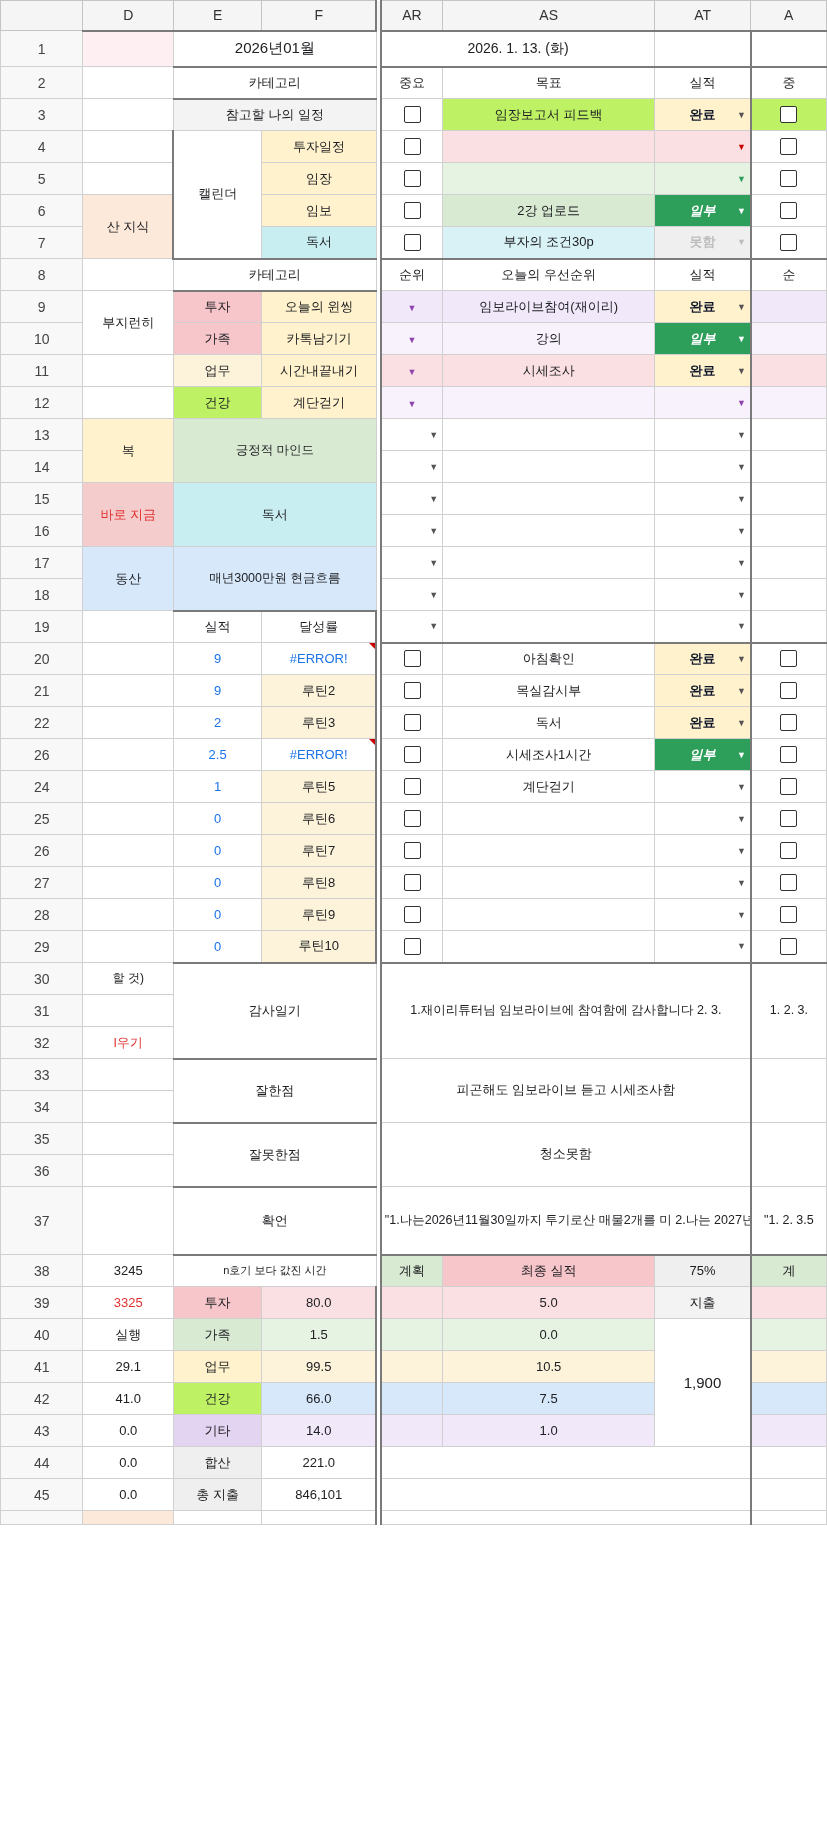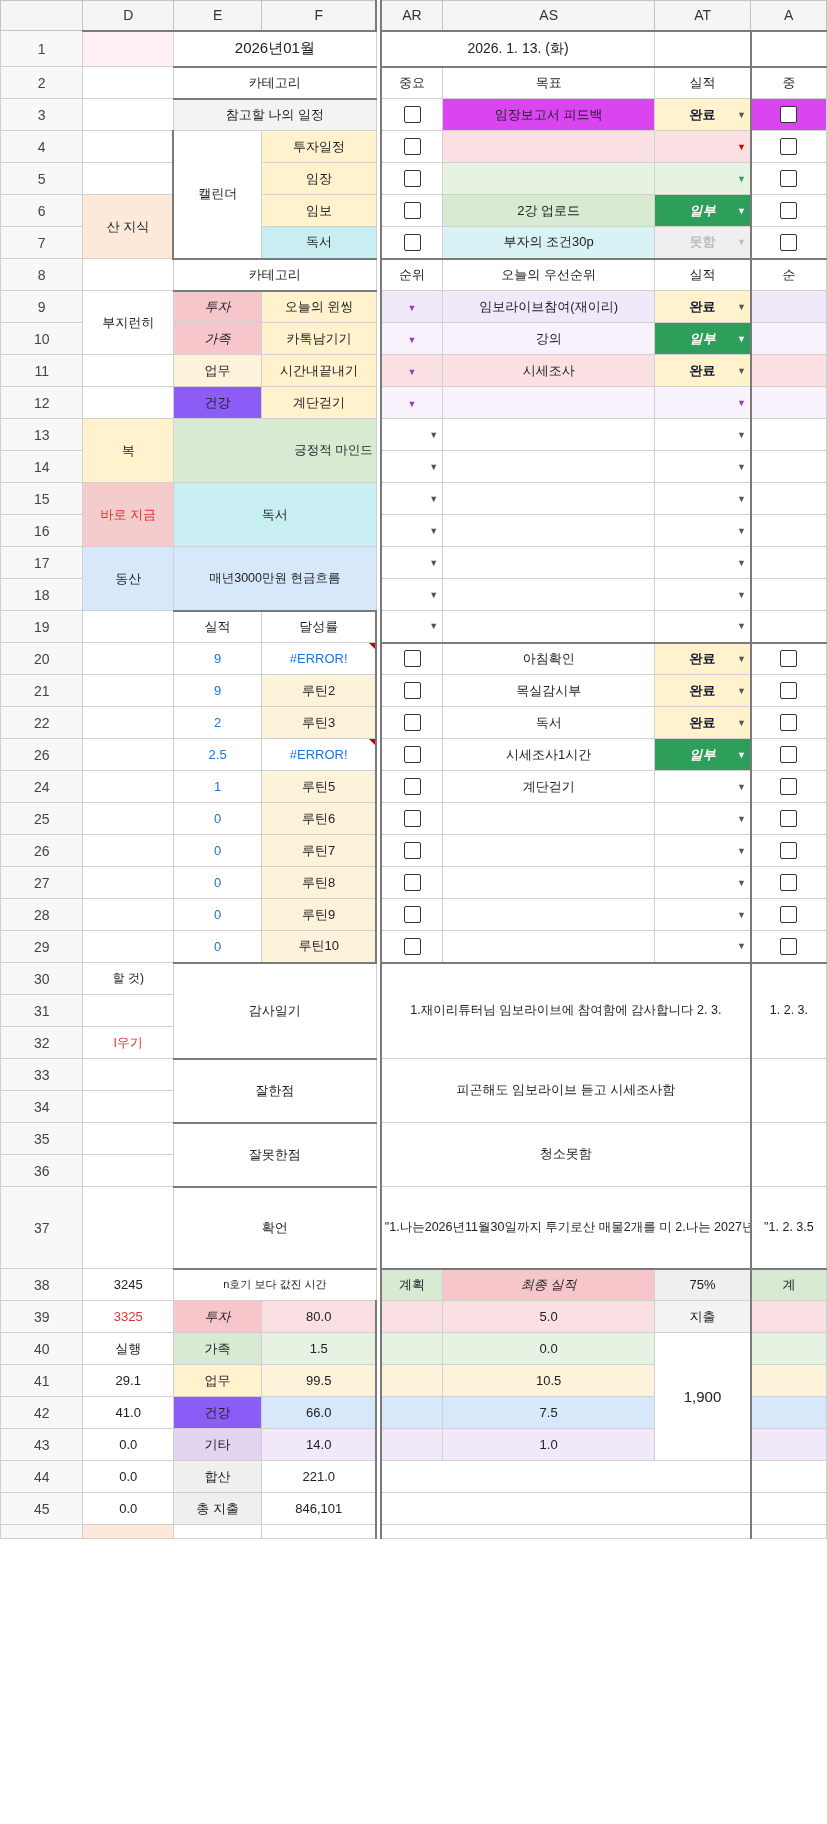--- a/index.html
+++ b/index.html
@@ -67,31 +67,31 @@
   .thick-left { border-left: 2px solid #7a7a7a !important; }
   .thick-right { border-right: 2px solid #7a7a7a !important; }
 
   .gapcell { border: none !important; background: #fff; padding: 0; }
 
   
   .f-pinkpale { background: #fdeff2; }
   .f-white { background: #ffffff; }
   .f-gray { background: #f3f3f3; }
   .f-lightgray { background: #efefef; }
-  .f-yellow { background: #d946ef; margin-top: 20px; }
+  .f-yellow { background: #bef264; margin-top: 20px; }
   .f-cream { background: #fff2cc; }
   .f-cream2 { background: #fdf3da; }
-  .f-blue { background: #8b5cf6; }
+  .f-blue { background: #bef264; }
   .f-bluelite { background: #d7e8fb; }
   .f-cyan { background: #c9eef2; }
   .f-cyanlite { background: #d8f2f5; }
   .f-green { background: #d9ead3; }
   .f-greenlite { background: #e7f3e2; }
   .f-greenstrong { background: #2e9e5b; color:#fff; }
-  .f-pink { background: #f7c6cb; font-style: italic; }
+  .f-pink { background: #f7c6cb; }
   .f-pinklite { background: #fbe0e3; }
   .f-rose { background: #f4cccc; }
   .f-purple { background: #e3d4f2; }
   .f-purplelite { background: #f1e8fa; }
   .f-purpleverylite { background: #f8f2fd; }
   .f-peach { background: #fde9d9; }
 
   .bold { font-weight: bold; }
   .left { text-align: left; padding-left: 6px; }
   .small { font-size: 12px; }
@@ -353,21 +353,21 @@
     <td class="f-purpleverylite left"></td>
     <td class="f-purpleverylite relcell">
       <span class="dd purple">▼</span>
     </td>
     <td class="f-purpleverylite thick-left"></td>
   </tr>
 
   <tr>
     <td class="rowhdr">13</td>
     <td class="f-cream" rowspan="2">복</td>
-    <td class="f-green multiline vcenter" colspan="2" rowspan="2" style="text-align:right">긍정적
+    <td class="f-green multiline vcenter" colspan="2" rowspan="2" style="text-align:center">긍정적
 마인드</td>
     <td class="gapcell"></td>
     <td class="f-white relcell thick-left">
       <span class="dd">▼</span>
     </td>
     <td class="f-white left"></td>
     <td class="f-white relcell">
       <span class="dd">▼</span>
     </td>
     <td class="f-white thick-left"></td>
@@ -638,21 +638,21 @@
     <td class="gapcell"></td>
     <td class="f-white midline thick-left" colspan="3" rowspan="2">청소못함</td>
     <td class="f-white thick-left" rowspan="2"></td>
   </tr>
   <tr>
     <td class="rowhdr">36</td>
     <td class="f-white"></td>
     <td class="gapcell"></td>
   </tr>
 
-  <tr style="height:82px">
+  <tr style="height:68px">
     <td class="rowhdr">37</td>
     <td class="f-white"></td>
     <td class="f-white bold vcenter thick-top" colspan="2">확언</td>
     <td class="gapcell"></td>
     <td class="f-white multiline thick-left" colspan="3">"1.나는2026년11월30일까지 투기로산 매물2개를 미
 2.나는 2027년에 자산10억 달성한다.
 3.모든것에 고맙고 감사한 마음을 가진다."</td>
     <td class="f-white multiline thick-left">"1.
 2.
 3.5</td>

